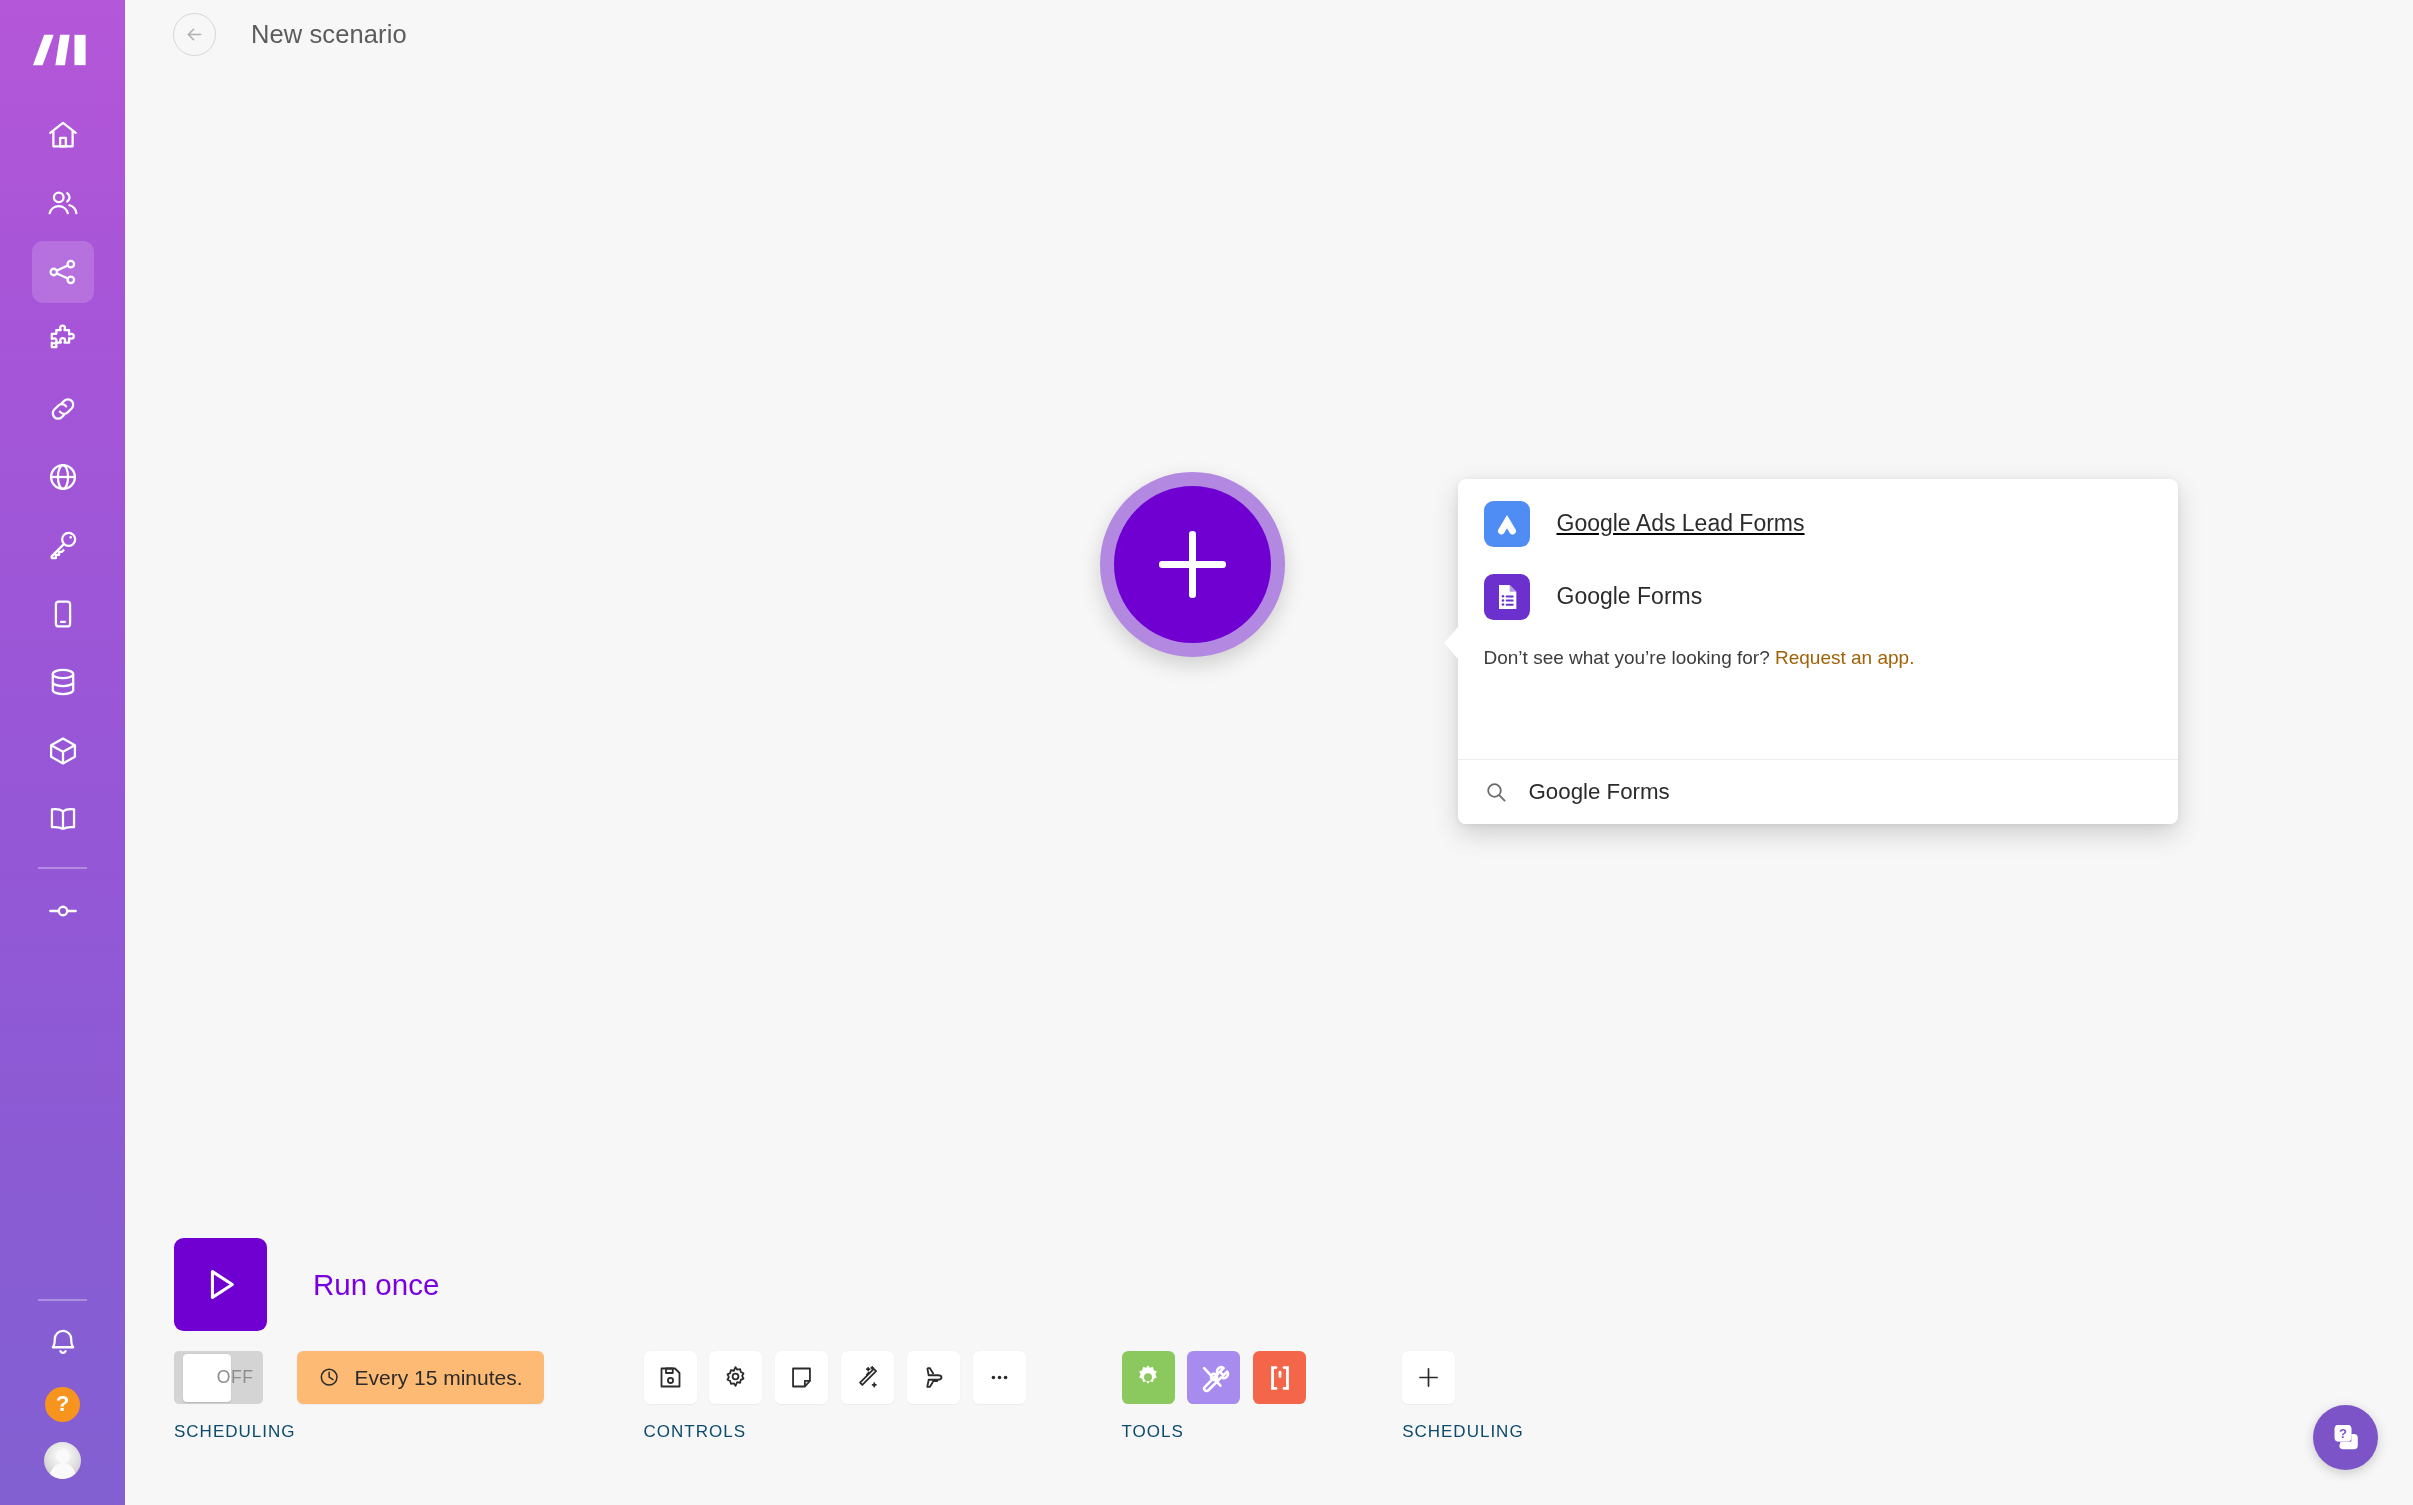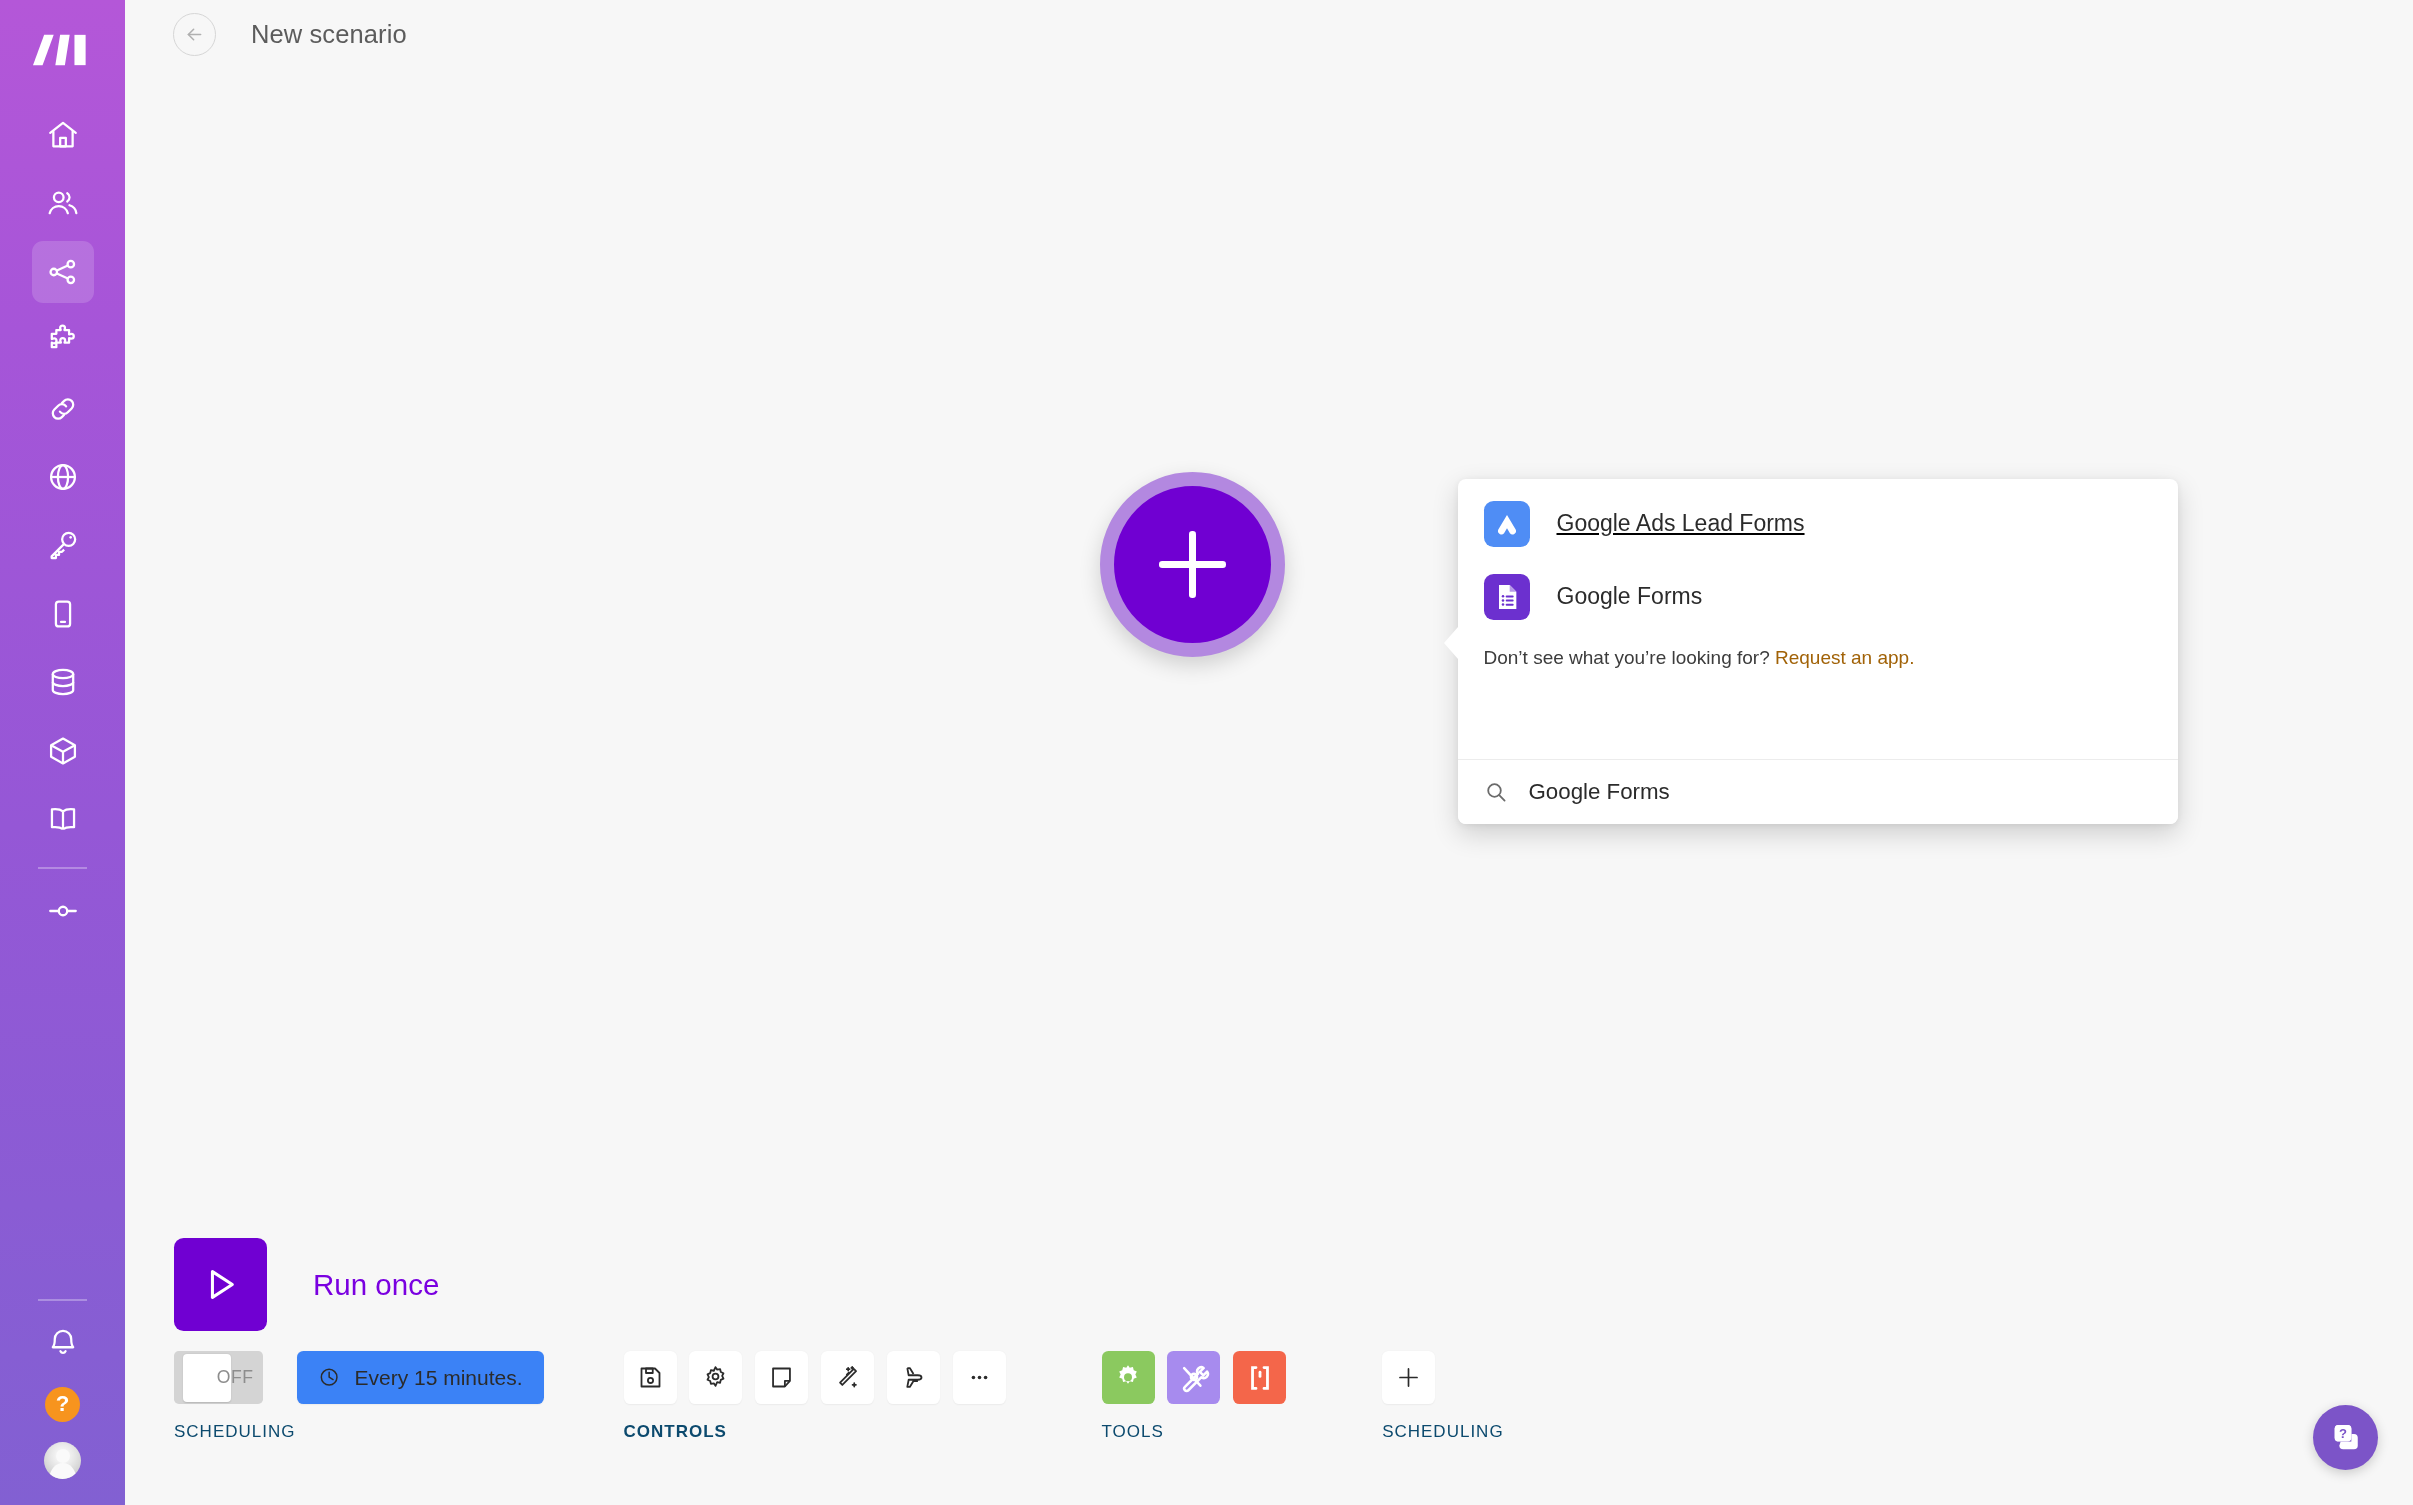--- a/index.html
+++ b/index.html
@@ -154,21 +154,21 @@
     position: relative;
   }
   .toggle .knob {
     width: 48px; height: 48px; border-radius: 4px; background: #fff;
     box-shadow: 0 0.8px 1.6px rgba(0,0,0,0.14);
   }
   .toggle .toggle-text {
     position: absolute; right: 9.6px; font-size: 17.6px; color: #8d8d8d; letter-spacing: 0.5px;
   }
   .sched-chip {
-    margin-left: 21px; height: 53px; border-radius: 6.4px; background: #3b82f6;
+    margin-left: 21px; height: 53px; border-radius: 6.4px; background: #fdba74;
     display: flex; align-items: center; padding: 0 21px; cursor: pointer;
     box-shadow: 0 0.8px 1.6px rgba(0,0,0,0.05);
   }
   .sched-chip svg { width: 22.3px; height: 22.3px; }
   .sched-chip span { margin-left: 14.4px; font-size: 21px; color: #2b2b2b; }
 
   .ctrl-btn {
     width: 53px; height: 53px; border-radius: 6.4px; background: #fff;
     display: flex; align-items: center; justify-content: center; cursor: pointer;
     box-shadow: 0 0.8px 1.6px rgba(0,0,0,0.05);
@@ -180,21 +180,21 @@
   }
   .tool-btn svg { width: 32px; height: 32px; }
   .fav-btn {
     width: 53px; height: 53px; border-radius: 6.4px; background: #fff;
     display: flex; align-items: center; justify-content: center; cursor: pointer;
     box-shadow: 0 0.8px 1.6px rgba(0,0,0,0.05);
   }
   .fav-btn svg { width: 27px; height: 27px; }
 
   #group-scheduling { margin-left: 0; }
-  #group-controls { margin-left: 80px; font-weight: bold; }
+  #group-controls { margin-left: 100px; }
   #group-tools { margin-left: 96px; }
   #group-favorites { margin-left: 96px; }
 
   
   #help-fab {
     position: absolute; right: 35px; bottom: 35px;
     width: 65px; height: 65px; border-radius: 50%;
     background: #7c54c8; cursor: pointer;
     display: flex; align-items: center; justify-content: center;
     box-shadow: 0 3.2px 11.2px rgba(0,0,0,0.18);

